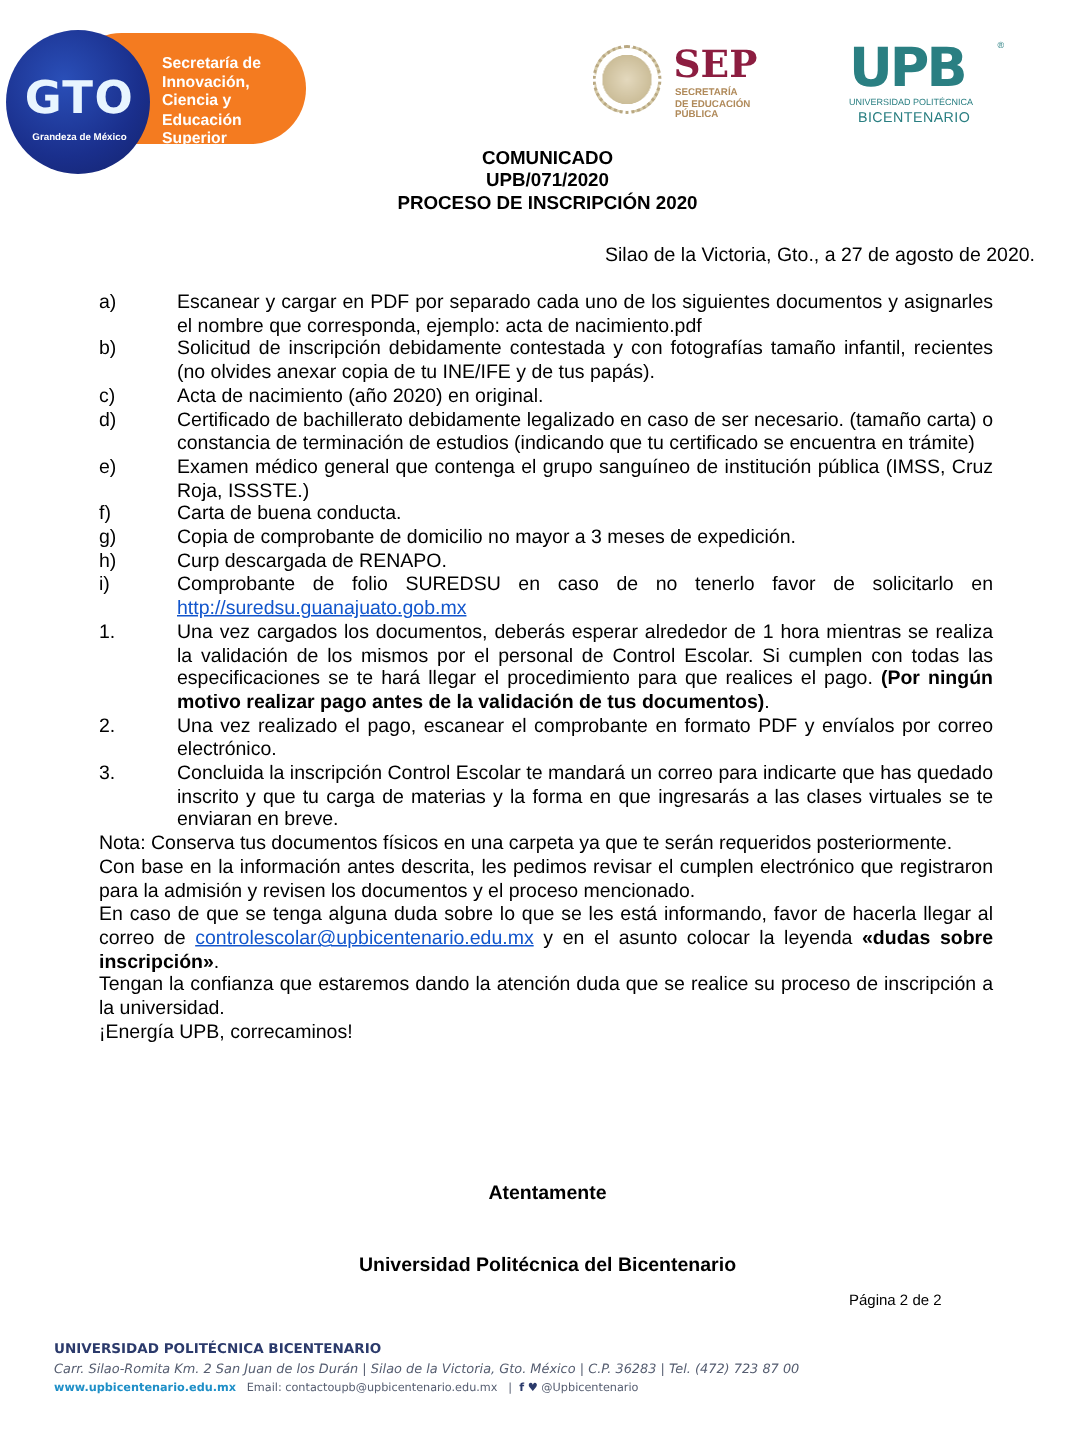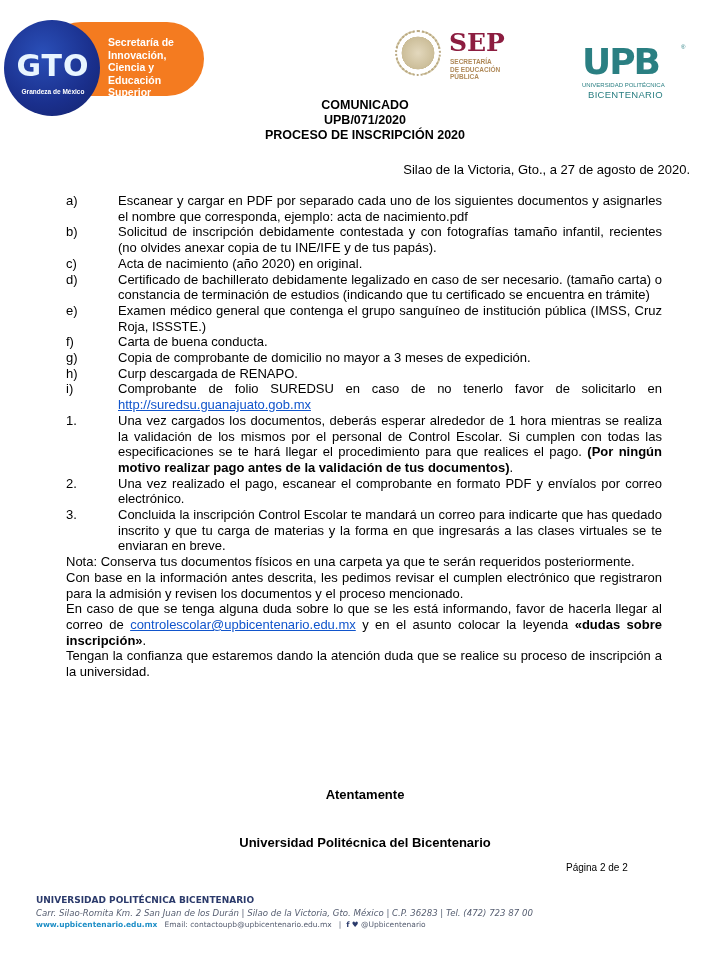--- a/index.html
+++ b/index.html
@@ -24,21 +24,21 @@
 
   .sep-logo { position: absolute; left: 393px; top: 28px; width: 140px; height: 56px; }
   .sep-seal { position: absolute; left: 2px; top: 2px; width: 46px; height: 46px; border-radius: 50%;
               border: 2px dotted #b9a882; box-sizing: border-box;
               background: radial-gradient(circle, #e3d8bd 0%, #cbbd98 55%, #fff 56%, #fff 70%, #d6cba9 71%); }
   .sep-title { position: absolute; left: 56px; top: 0; font-family: "DejaVu Serif", serif;
                font-weight: bold; font-size: 25px; color: #8c1d40; letter-spacing: 0px; }
   .sep-sub { position: absolute; left: 57px; top: 30px; font-size: 6.5px; line-height: 7.5px;
              color: #b08a5a; font-weight: bold; }
 
-  .upb-logo { position: absolute; left: 564px; top: 44px; width: 110px; height: 56px; margin-left: 16px; }
+  .upb-logo { position: absolute; left: 564px; top: 28px; width: 110px; height: 56px; }
   .upb-mark { position: absolute; left: 2px; top: 0; font-family: "DejaVu Sans", sans-serif;
               font-weight: bold; font-size: 36px; line-height: 36px; color: #2a7f82; letter-spacing: -2px; }
   .upb-reg { position: absolute; left: 101px; top: 0; font-size: 6px; color: #2a7f82; }
   .upb-sub1 { position: absolute; left: 2px; top: 38px; font-size: 6px; color: #2a7f82; white-space: nowrap; }
   .upb-sub2 { position: absolute; left: 8px; top: 45px; font-size: 9.5px; color: #2a7f82; white-space: nowrap; letter-spacing: 0.3px; }
 
   
   .heading { position: absolute; left: 0; top: 98px; width: 730px; text-align: center;
              font-weight: bold; font-size: 12.5px; line-height: 15px; }
   .place-date { position: absolute; right: 30px; top: 162px; font-size: 13px; }
@@ -161,20 +161,21 @@
       <div class="list-item">
         <span class="marker">3.</span>
         <span class="content">Concluida la inscripción Control Escolar te mandará un correo para indicarte que has quedado inscrito y que tu carga de materias y la forma en que ingresarás a las clases virtuales se te enviaran en breve.</span>
       </div>
     </div>
 
     <div class="para">Nota: Conserva tus documentos físicos en una carpeta ya que te serán requeridos posteriormente.</div>
     <div class="para">Con base en la información antes descrita, les pedimos revisar el cumplen electrónico que registraron para la admisión y revisen los documentos y el proceso mencionado.</div>
     <div class="para"><span>En caso de que se tenga alguna duda sobre lo que se les está informando, favor de hacerla llegar al correo de </span><a class="link">controlescolar@upbicentenario.edu.mx</a><span> y en el asunto colocar la leyenda </span><span class="b">«dudas sobre inscripción»</span><span>.</span></div>
     <div class="para">Tengan la confianza que estaremos dando la atención duda que se realice su proceso de inscripción a la universidad.</div>
+    <div class="para">¡Energía UPB, correcaminos!</div>
   </div>
 
   <div class="closing" style="top: 787px;">Atentamente</div>
   <div class="closing" style="top: 835px;">Universidad Politécnica del Bicentenario</div>
   <div class="page-num">Página 2 de 2</div>
 
   <div class="footer">
     <div class="footer-title">UNIVERSIDAD POLITÉCNICA BICENTENARIO</div>
     <div class="footer-addr">Carr. Silao-Romita Km. 2 San Juan de los Durán  |  Silao de la Victoria, Gto. México  |  C.P. 36283  |  Tel. (472) 723 87 00</div>
     <div class="footer-web">

